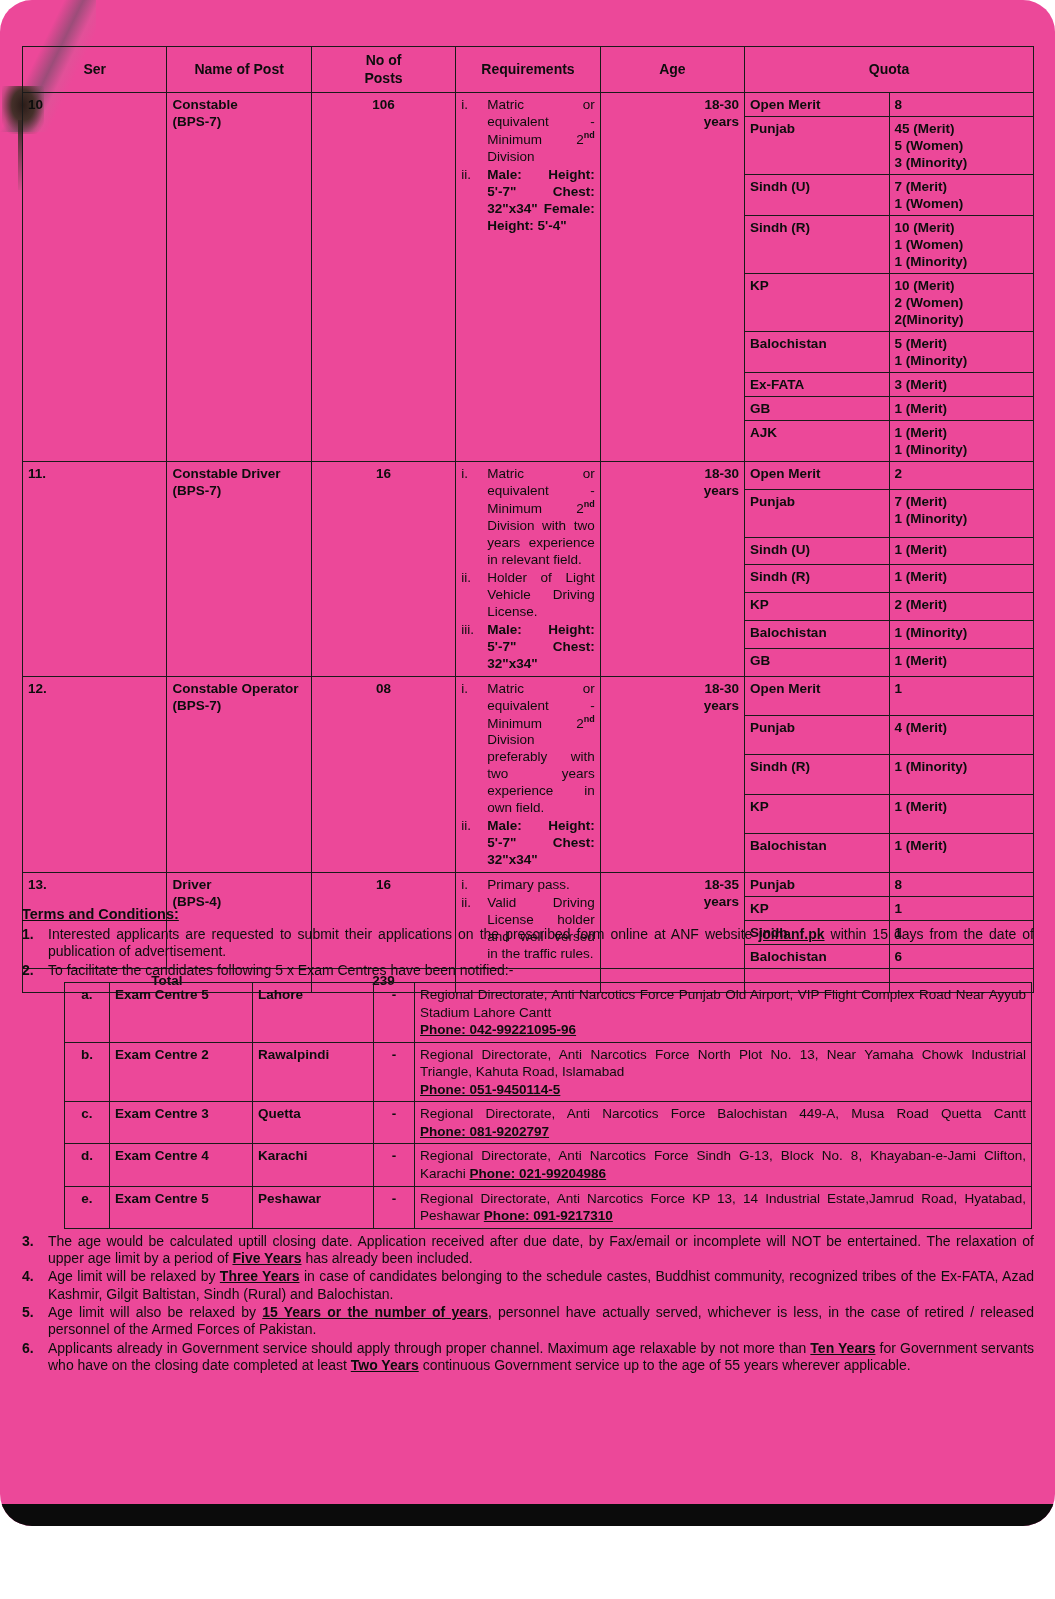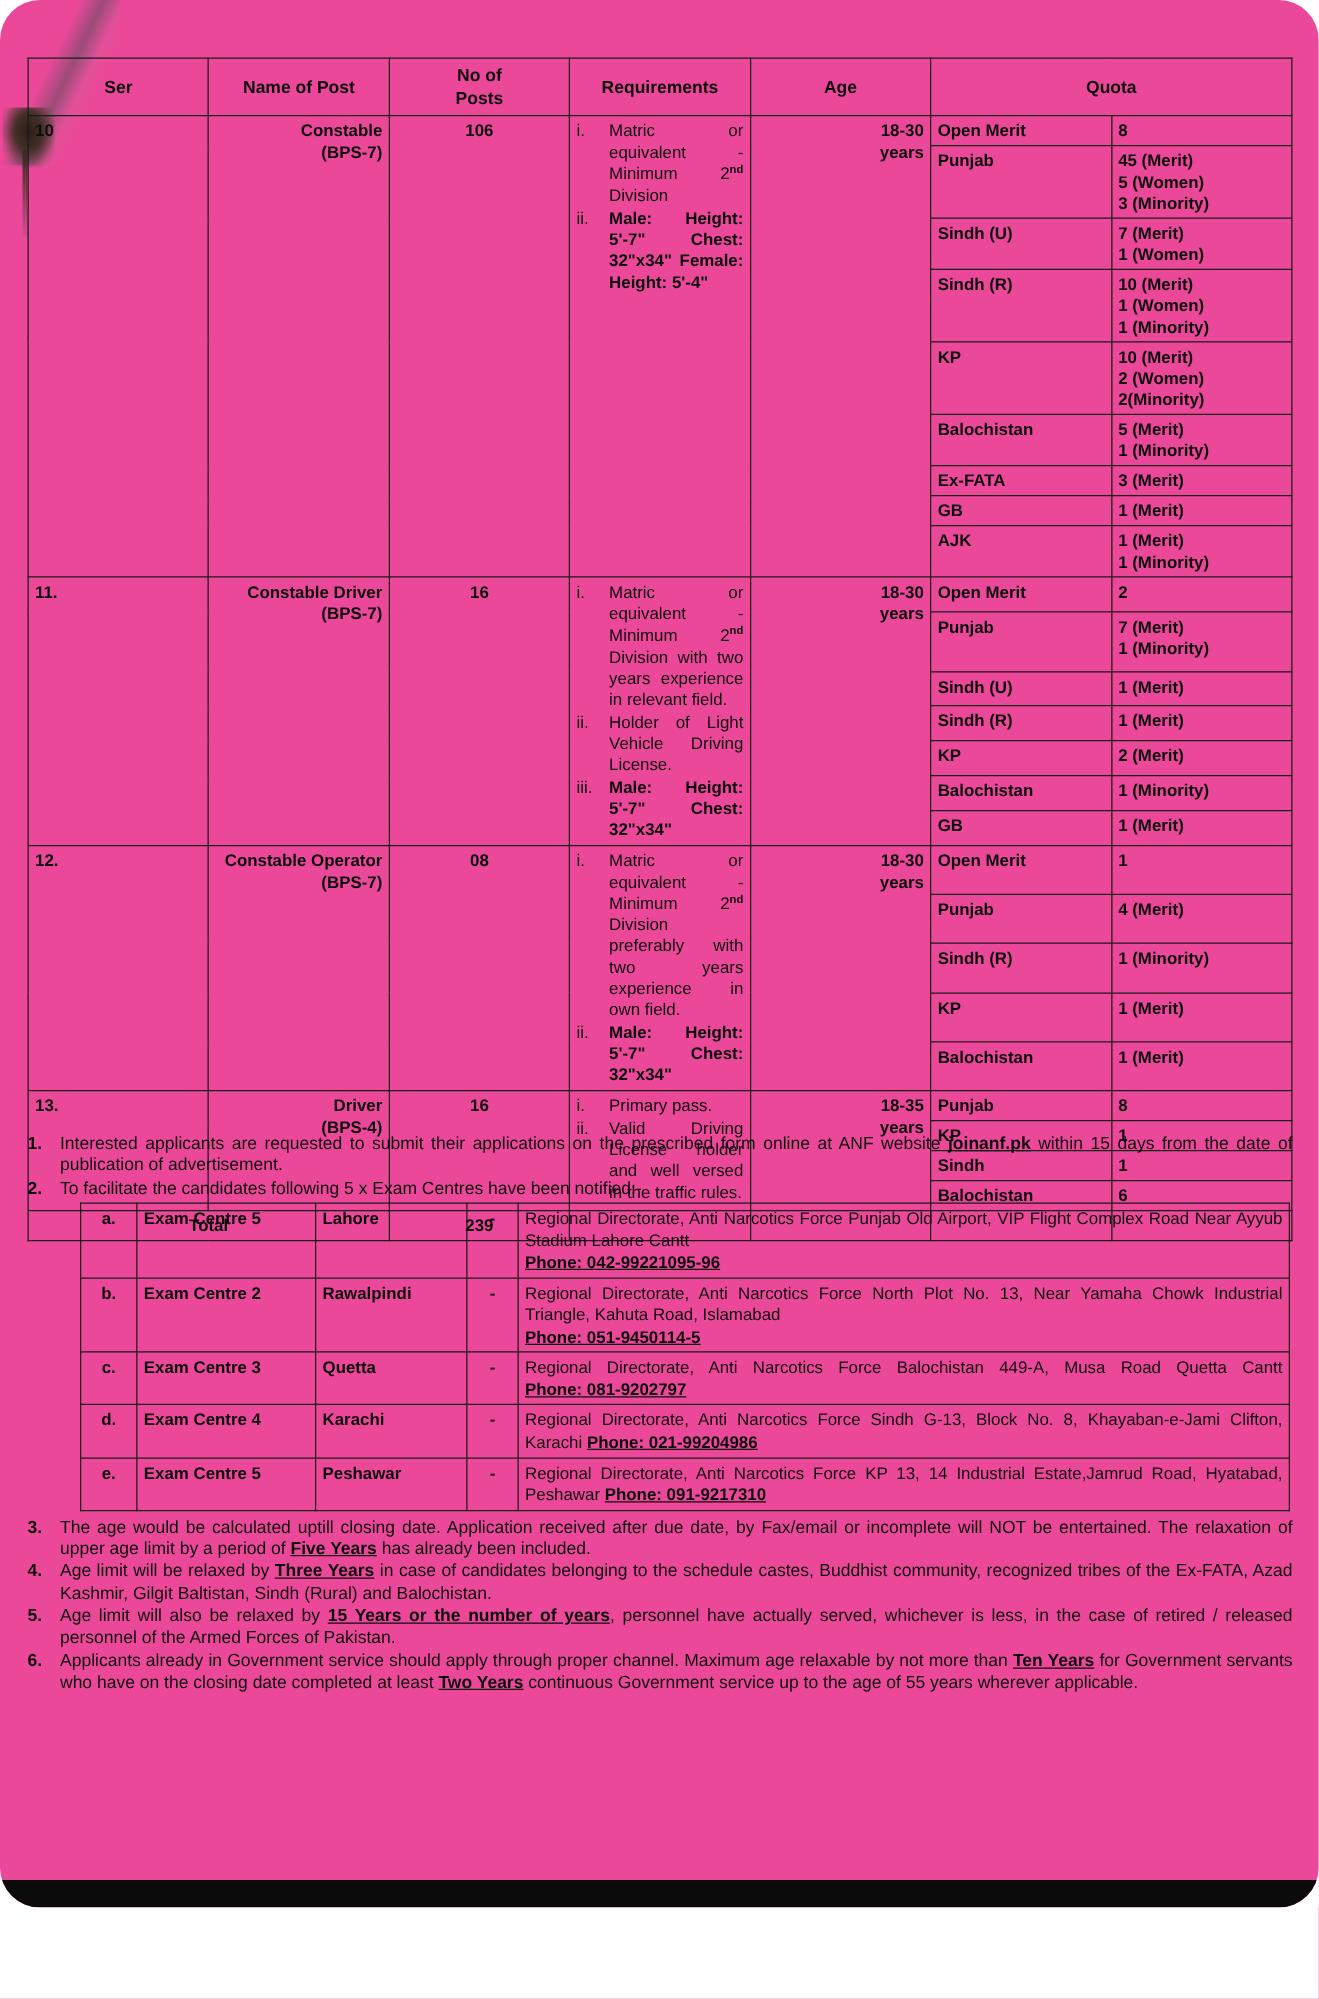--- a/index.html
+++ b/index.html
@@ -67,21 +67,21 @@
     line-height: 1.26;
   }
   table.posts th {
     text-align: center;
     font-weight: bold;
     vertical-align: middle;
     padding: 5px 3px;
     font-size: 14px;
   }
   td.c-ser { width: 42px; text-align: left; font-weight: bold; font-size: 13.5px; padding-left: 6px; }
-  td.c-post { width: 158px; font-weight: bold; text-align: right; }
+  td.c-post { width: 158px; font-weight: bold; }
   td.c-num { width: 78px; text-align: center; font-weight: bold; margin-left: 23px; }
   td.c-req { width: 372px; padding: 3px 4px 3px 6px; }
   td.c-age { width: 66px; text-align: right; font-weight: bold; }
   td.c-quota-name { width: 122px; font-weight: bold; padding-left: 6px; }
   td.c-quota-val { width: 118px; font-weight: bold; padding-left: 6px; }
 
   .req-list { margin: 0; padding: 0; list-style: none; }
   .req-row { display: flex; margin-bottom: 1px; }
   .req-mark { width: 26px; flex: 0 0 26px; font-style: normal; }
   .req-text { flex: 1; text-align: justify; }
@@ -420,20 +420,21 @@
           <td class="c-num">239</td>
           <td class="blank">&nbsp;</td>
           <td class="blank">&nbsp;</td>
           <td class="blank">&nbsp;</td>
           <td class="blank">&nbsp;</td>
         </tr>
       </tbody>
   </table>
 
   <div class="terms">
+    <div class="terms-head">Terms and Conditions:</div>
 
     <div class="tc-item">
       <div class="tc-num">1.</div>
       <div class="tc-body">
         <span>Interested applicants are requested to submit their applications on the prescribed form online at ANF website</span>
         <span class="ub">joinanf.pk</span>
         <span>within 15 days from the date of publication of advertisement.</span>
       </div>
     </div>
 

